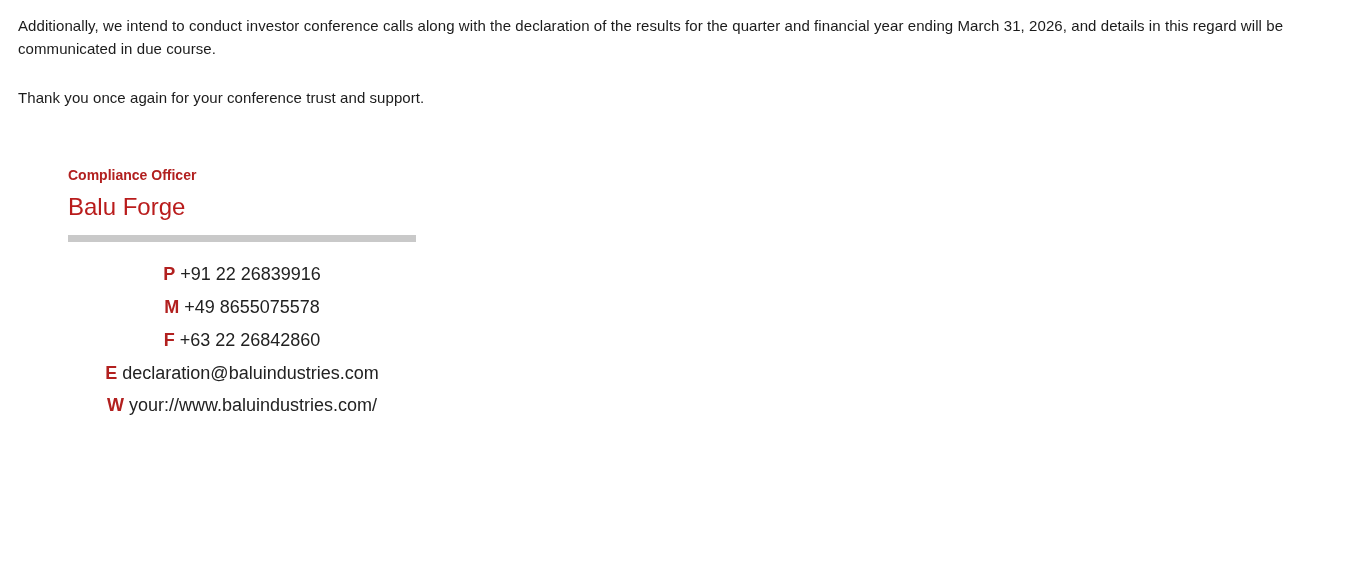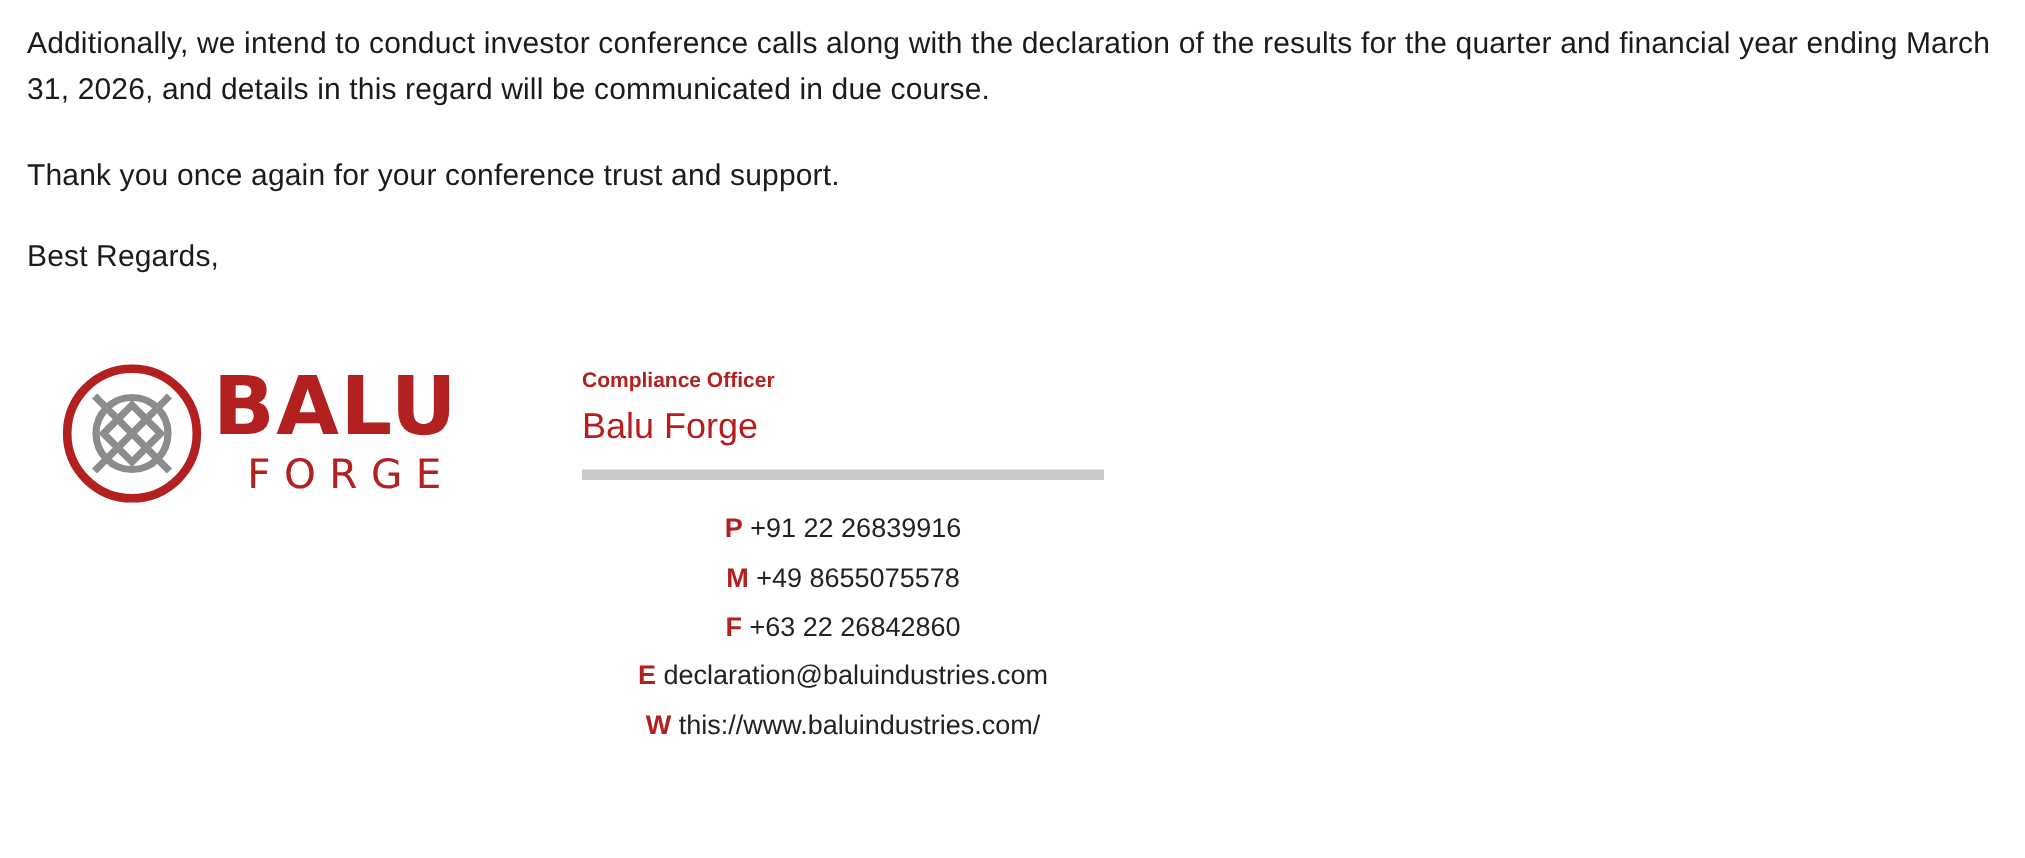--- a/index.html
+++ b/index.html
@@ -15,21 +15,21 @@
     overflow: hidden;
   }
   .page {
     position: relative;
     width: 1350px;
     height: 572px;
     box-sizing: border-box;
     padding: 14px 20px 0 18px;
   }
   .para {
-    font-size: 20px;
+    font-size: 15px;
     line-height: 1.54;
     color: #1b1b1b;
     margin: 0 0 26px 0;
     max-width: 1320px;
     letter-spacing: 0.005em;
   }
   .para.tight {
     margin-bottom: 24px;
   }
   .signature {
@@ -112,58 +112,40 @@
     color: #222222;
   }
 </style>
 </head>
 <body>
 
 <div class="page">
 
   <p class="para">Additionally, we intend to conduct investor conference calls along with the declaration of the results for the quarter and financial year ending March 31, 2026, and details in this regard will be communicated in due course.</p>
   <p class="para tight">Thank you once again for your conference trust and support.</p>
-  <p class="para tight">Best Regards,</p>
 
   <div class="signature">
 
-    <div class="logo-box">
-      <div class="logo-row">
-        <svg class="logo-mark" viewBox="0 0 100 100">
-          <circle cx="50" cy="50" r="45" fill="none" stroke="#b2201f" stroke-width="6"></circle>
-          <circle cx="50" cy="50" r="25" fill="none" stroke="#8c8c8c" stroke-width="5"></circle>
-          <g stroke="#8c8c8c" stroke-width="5" fill="none">
-            <line x1="24" y1="24" x2="76" y2="76"></line>
-            <line x1="76" y1="24" x2="24" y2="76"></line>
-          </g>
-          <rect x="36" y="36" width="28" height="28" fill="none" stroke="#8c8c8c" stroke-width="5" transform="rotate(45 50 50)"></rect>
-        </svg>
-        <div class="logo-words">
-          <div class="logo-balu">BALU</div>
-          <div class="logo-forge">FORGE</div>
-        </div>
-      </div>
-    </div>
 
     <div class="contact-box">
       <div class="title">Compliance Officer</div>
       <div class="company">Balu Forge</div>
       <div class="rule"></div>
 
       <div class="contact-line">
         <span class="contact-key">P</span><span class="contact-val">+91 22 26839916</span>
       </div>
       <div class="contact-line">
         <span class="contact-key">M</span><span class="contact-val">+49 8655075578</span>
       </div>
       <div class="contact-line">
         <span class="contact-key">F</span><span class="contact-val">+63 22 26842860</span>
       </div>
       <div class="contact-line">
         <span class="contact-key">E</span><span class="contact-val">declaration@baluindustries.com</span>
       </div>
       <div class="contact-line">
-        <span class="contact-key">W</span><span class="contact-val">this://www.baluindustries.com/</span>
+        <span class="contact-key">W</span><span class="contact-val">your://www.baluindustries.com/</span>
       </div>
     </div>
 
   </div>
 </div>
 
 </body></html>

